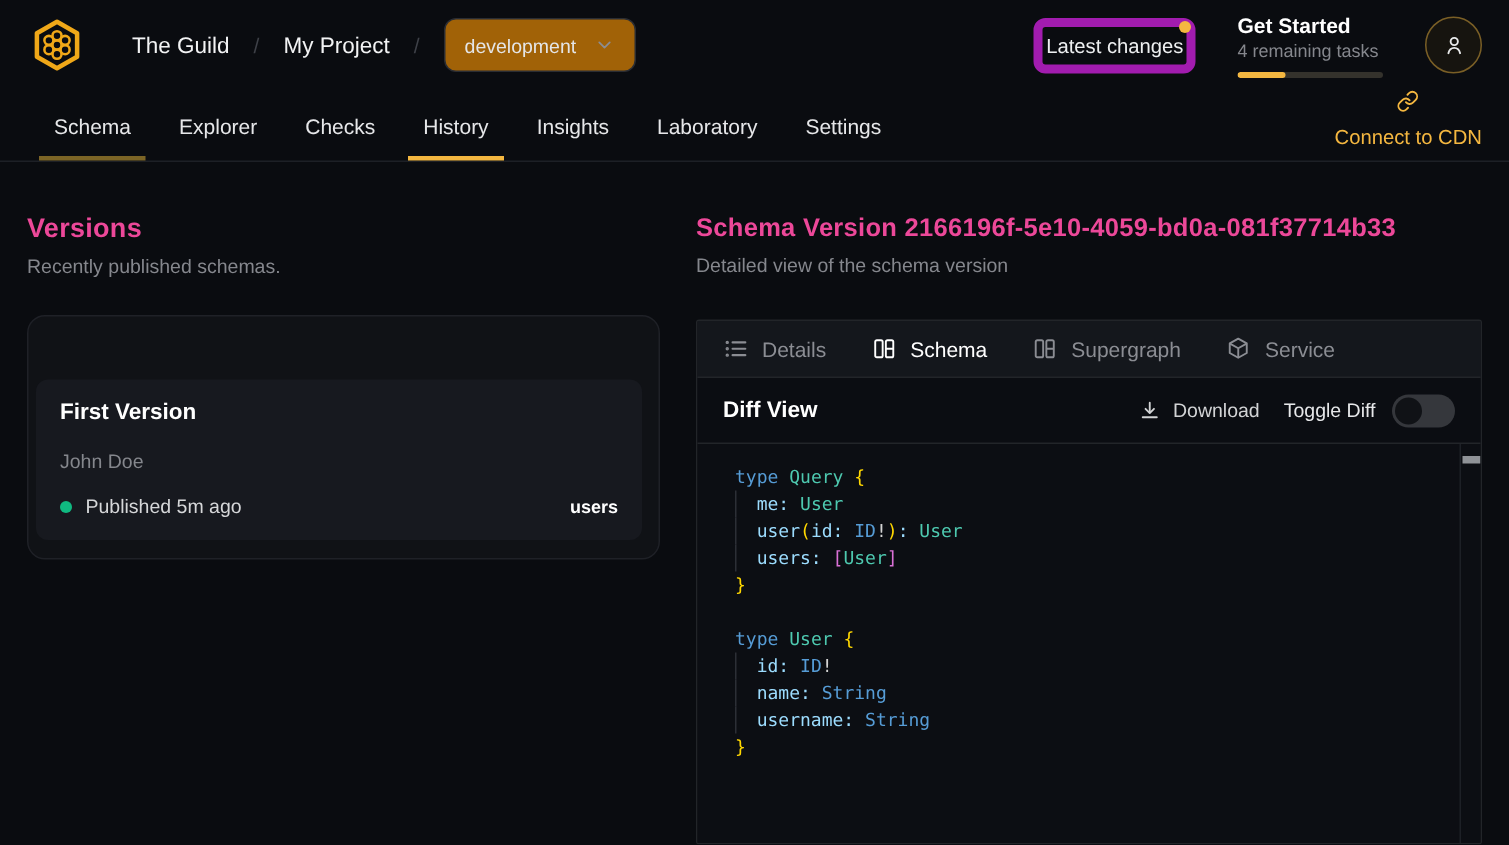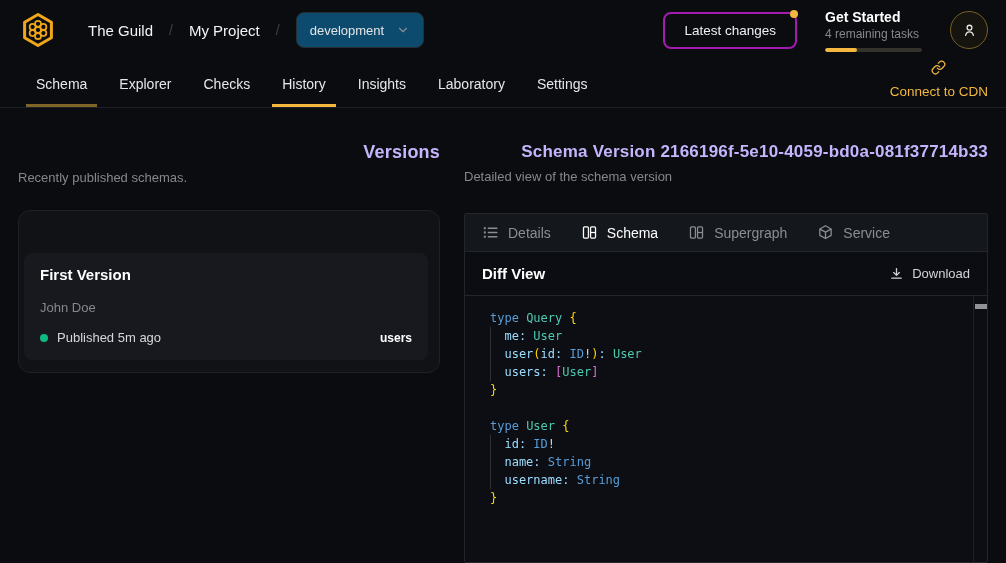--- a/index.html
+++ b/index.html
@@ -12,26 +12,26 @@
   button { font-family:inherit; cursor:pointer; }
 
   
   .topbar { height:60px; display:flex; align-items:center; padding:0 18px; gap:30px; }
   .logo { width:40px; height:40px; flex:none; display:flex; align-items:center; justify-content:center; }
   .crumbs { display:flex; align-items:center; gap:16px; font-size:15px; }
   .crumb { color:#f2f3f4; font-weight:500; background:none; border:none; font-size:15px; }
   .crumb-sep { color:#3e4148; font-size:14px; }
   .env-select {
     display:flex; align-items:center; gap:12px; height:36px; padding:0 13px;
-    background:#0c4a6e; border:1px solid #2a2d33; border-radius:8px;
+    background:#a16207; border:1px solid #2a2d33; border-radius:8px;
     color:#e4e5e7; font-size:13px;
   }
   .topbar-right { margin-left:auto; display:flex; align-items:center; gap:28px; }
   .latest-btn {
-    position:relative; height:37px; padding:0 19px; border:2px solid #a21caf;
+    position:relative; height:37px; padding:0 2px; border:6px solid #a21caf;
     border-radius:8px; background:transparent; color:#eef0f1; font-size:13.5px;
   }
   .latest-dot { position:absolute; top:-4px; right:-3px; width:8px; height:8px; border-radius:50%; background:#f4b740; }
   .get-started { width:97px; }
   .gs-title { font-size:14px; font-weight:600; color:#fff; }
   .gs-sub { font-size:12px; color:#85878d; margin-top:2px; white-space:nowrap; }
   .gs-bar { margin-top:7px; height:4px; background:#34322c; border-radius:2px; overflow:hidden; }
   .gs-fill { height:100%; width:33%; background:#f4b740; border-radius:2px; }
   .avatar {
     width:38px; height:38px; border-radius:50%; border:1px solid #7a5f26;
@@ -45,21 +45,21 @@
     font-size:14px; padding:0 10px; margin-right:12px;
   }
   .nav-tab.active::after { content:""; position:absolute; left:0; right:0; bottom:0; height:3px; background:#f4b740; }
   .nav-tab.highlight::after { content:""; position:absolute; left:0; right:0; bottom:0; height:3px; background:#7c6526; }
   .cdn-link { margin-left:auto; display:flex; align-items:center; gap:9px; color:#f4b740; font-size:13.5px; background:none; border:none;flex-direction:column; }
 
   
   .main { display:flex; padding:0 18px; gap:24px; height:455px; }
   .col-left { width:422px; flex:none; display:flex; flex-direction:column; }
   .col-right { flex:1; min-width:0; display:flex; flex-direction:column; }
-  .section-title { margin-top:34px; font-size:18px; font-weight:700; color:#c4b5fd; letter-spacing:.2px;text-align:right; }
+  .section-title { margin-top:34px; font-size:18px; font-weight:700; color:#ec4899; letter-spacing:.2px; }
   .col-right .section-title { font-size:17px; }
   .section-sub { margin-top:7px; font-size:13px; color:#85878d; }
 
   
   .versions-card { margin-top:25px; background:#101216; border:1px solid #1f2127; border-radius:12px; padding:42px 11px 12px 5px; }
   .version-item { border-radius:8px; padding:13px 16px 15px 16px; cursor:pointer; }
   .version-item.selected { background:#17191f; }
   .v-name { font-size:15px; font-weight:600; color:#fff; }
   .v-author { margin-top:17px; font-size:13px; color:#85878d; }
   .v-meta { margin-top:15px; display:flex; align-items:center; gap:9px; font-size:13px; color:#d6d7d9; }
@@ -240,20 +240,26 @@
             <button class="download-btn">
               <span style="display:flex;">
                 <svg width="15" height="15" viewBox="0 0 24 24" fill="none" stroke="#d2d3d5" stroke-width="2" stroke-linecap="round" stroke-linejoin="round">
                   <path d="M12 4v10"></path>
                     <path d="M7.5 10.5L12 15l4.5-4.5"></path>
                     <path d="M4.5 19.5h15"></path>
                 </svg>
               </span>
               <span>Download</span>
             </button>
+            <div class="toggle-wrap">
+              <span class="toggle-label">Toggle Diff</span>
+              <button class="toggle">
+                <span class="knob"></span>
+              </button>
+            </div>
           </div>
         </div>
 
         <div class="code-area">
           <div class="code-content">
               <div class="code-line"><span class="tk-kw">type</span><span class="tk-w"> </span><span class="tk-ty">Query</span><span class="tk-w"> </span><span class="tk-g">{</span></div>
               <div class="code-line"><span class="indent-guide"></span><span class="tk-fd">  me:</span><span class="tk-w"> </span><span class="tk-ty">User</span></div>
               <div class="code-line"><span class="indent-guide"></span><span class="tk-fd">  user</span><span class="tk-g">(</span><span class="tk-fd">id:</span><span class="tk-w"> </span><span class="tk-sc">ID</span><span class="tk-w">!</span><span class="tk-g">)</span><span class="tk-fd">:</span><span class="tk-w"> </span><span class="tk-ty">User</span></div>
               <div class="code-line"><span class="indent-guide"></span><span class="tk-fd">  users:</span><span class="tk-w"> </span><span class="tk-p">[</span><span class="tk-ty">User</span><span class="tk-p">]</span></div>
               <div class="code-line"><span class="tk-g">}</span></div>

